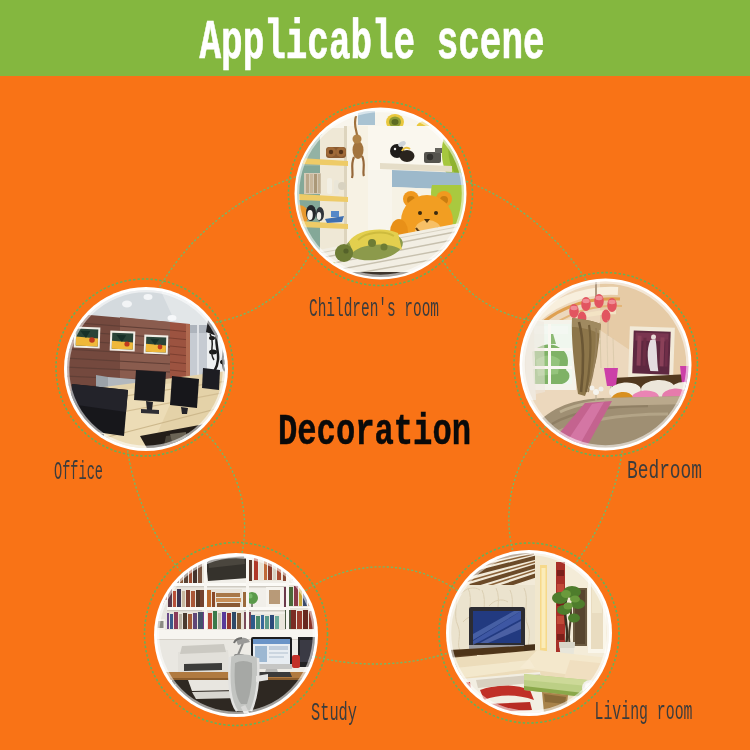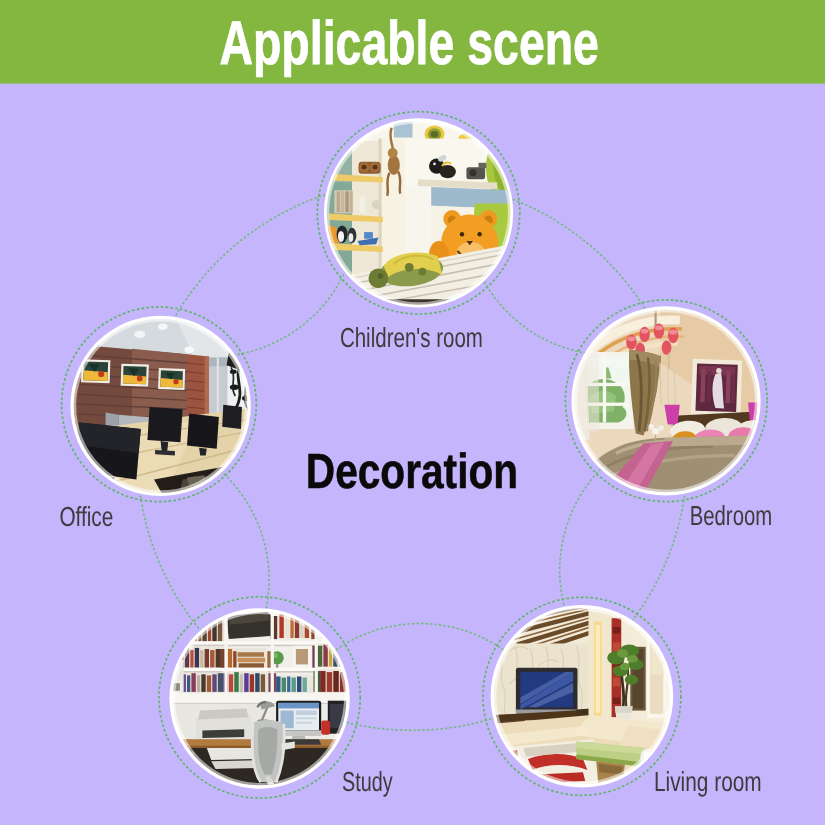--- a/index.html
+++ b/index.html
@@ -1,17 +1,17 @@
 <!DOCTYPE html>
 <html><head>
 <meta charset="utf-8">
 <style>
   html,body{margin:0;padding:0;background:#ffffff;}
-  #page{position:relative;width:750px;height:750px;overflow:hidden;background:#c4b5fd;
-        font-family:Liberation Sans, sans-serif;}
+  #page{position:relative;width:750px;height:750px;overflow:hidden;background:#f97316;
+        font-family:Liberation Mono, monospace;}
   svg{position:absolute;left:0;top:0;}
 </style>
 </head>
 <body>
 <div id="page">
 <svg width="750" height="750" viewBox="0 0 750 750">
   <defs>
     <clipPath id="cpChild">
           <circle cx="380.5" cy="193.5" r="83.5"></circle>
         </clipPath>

